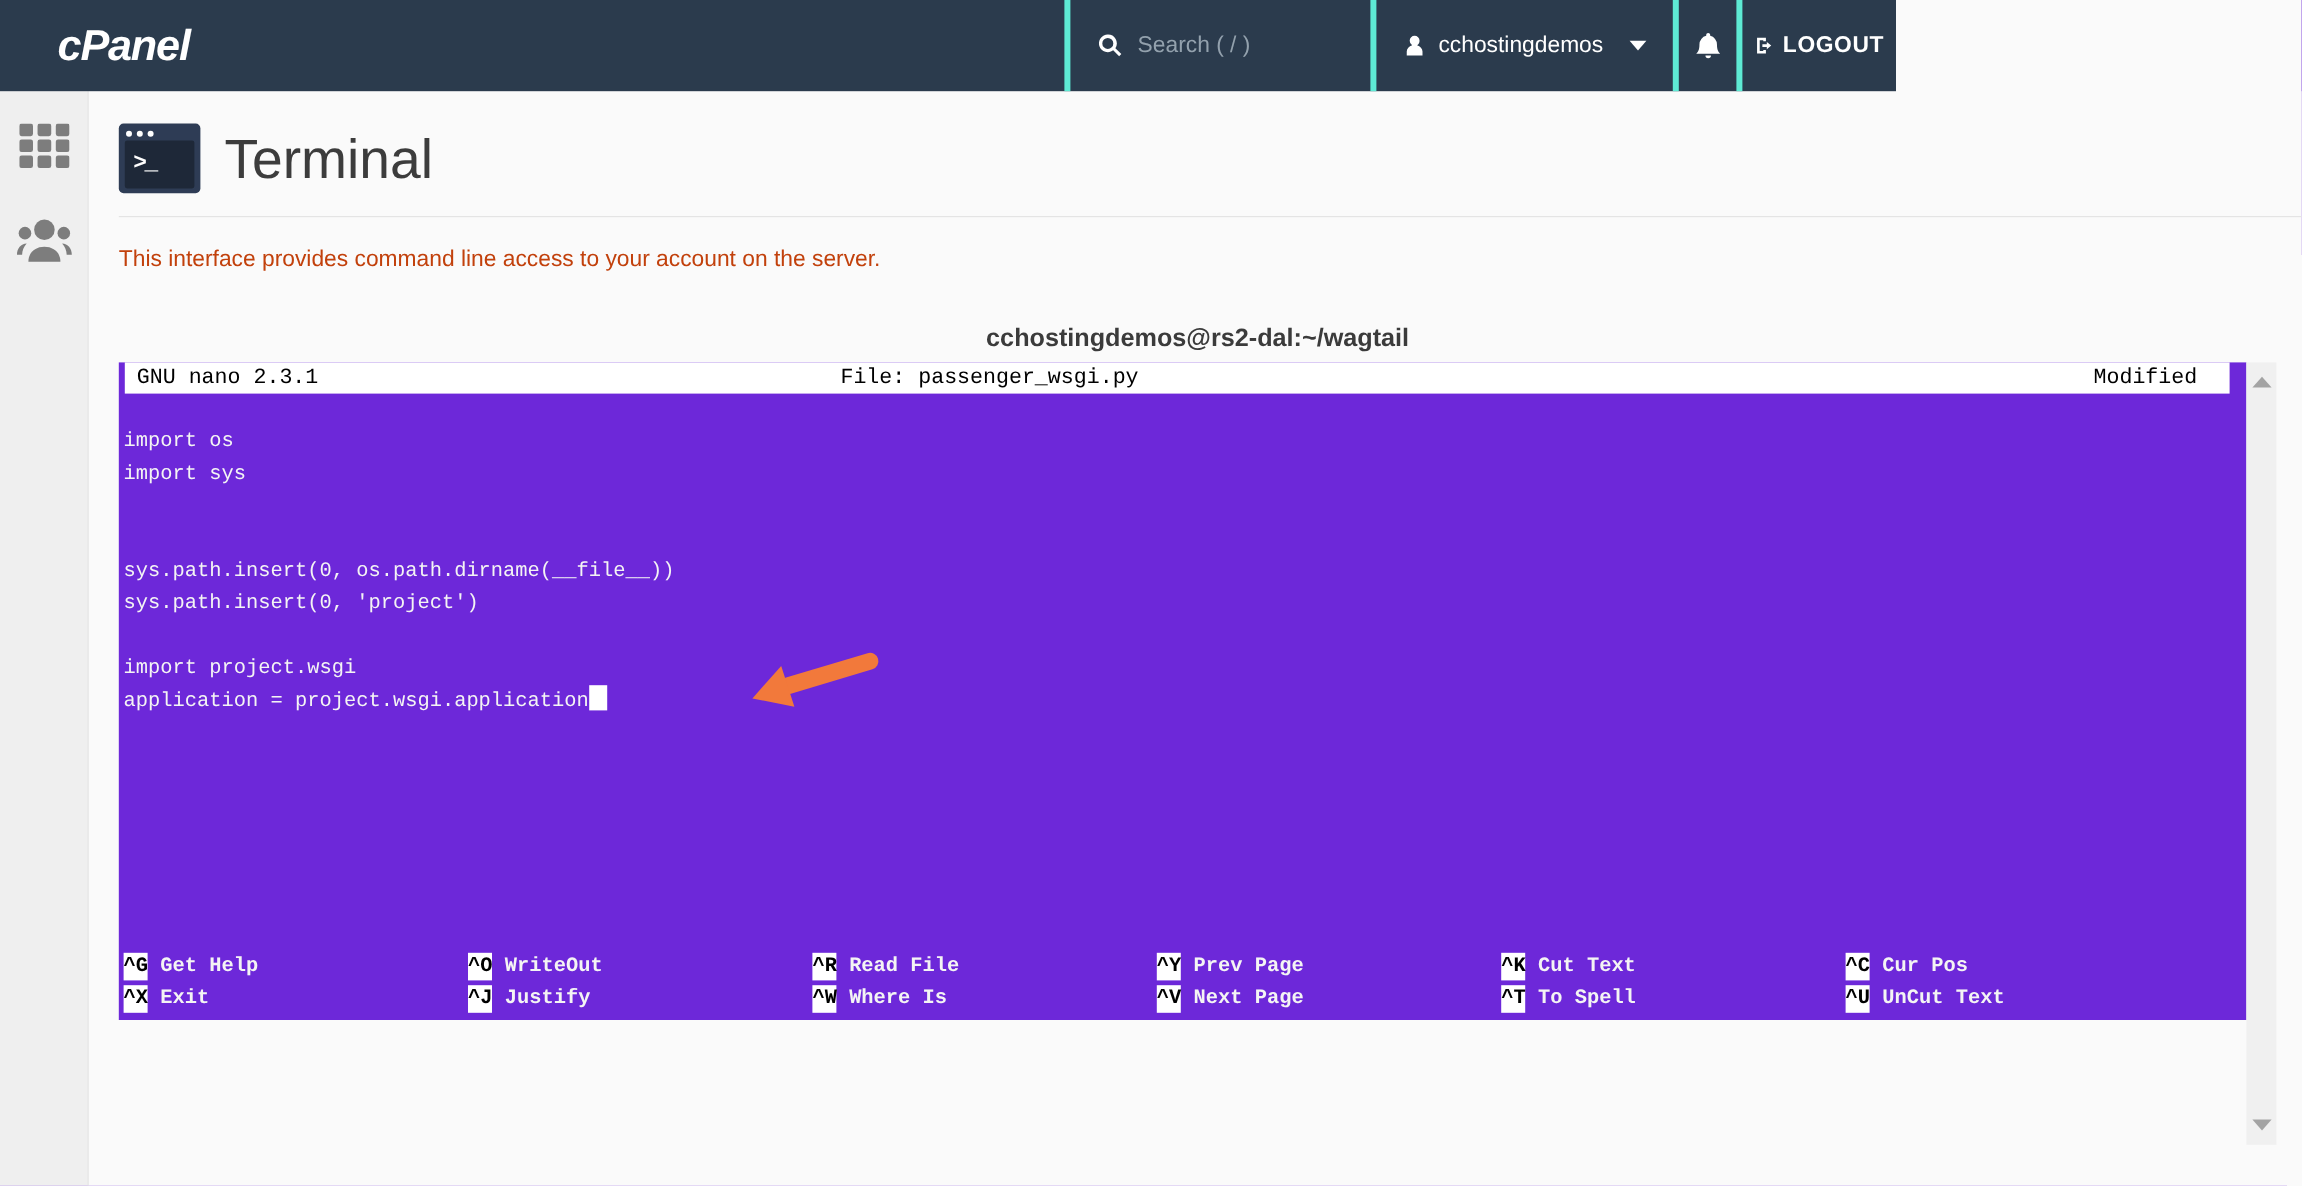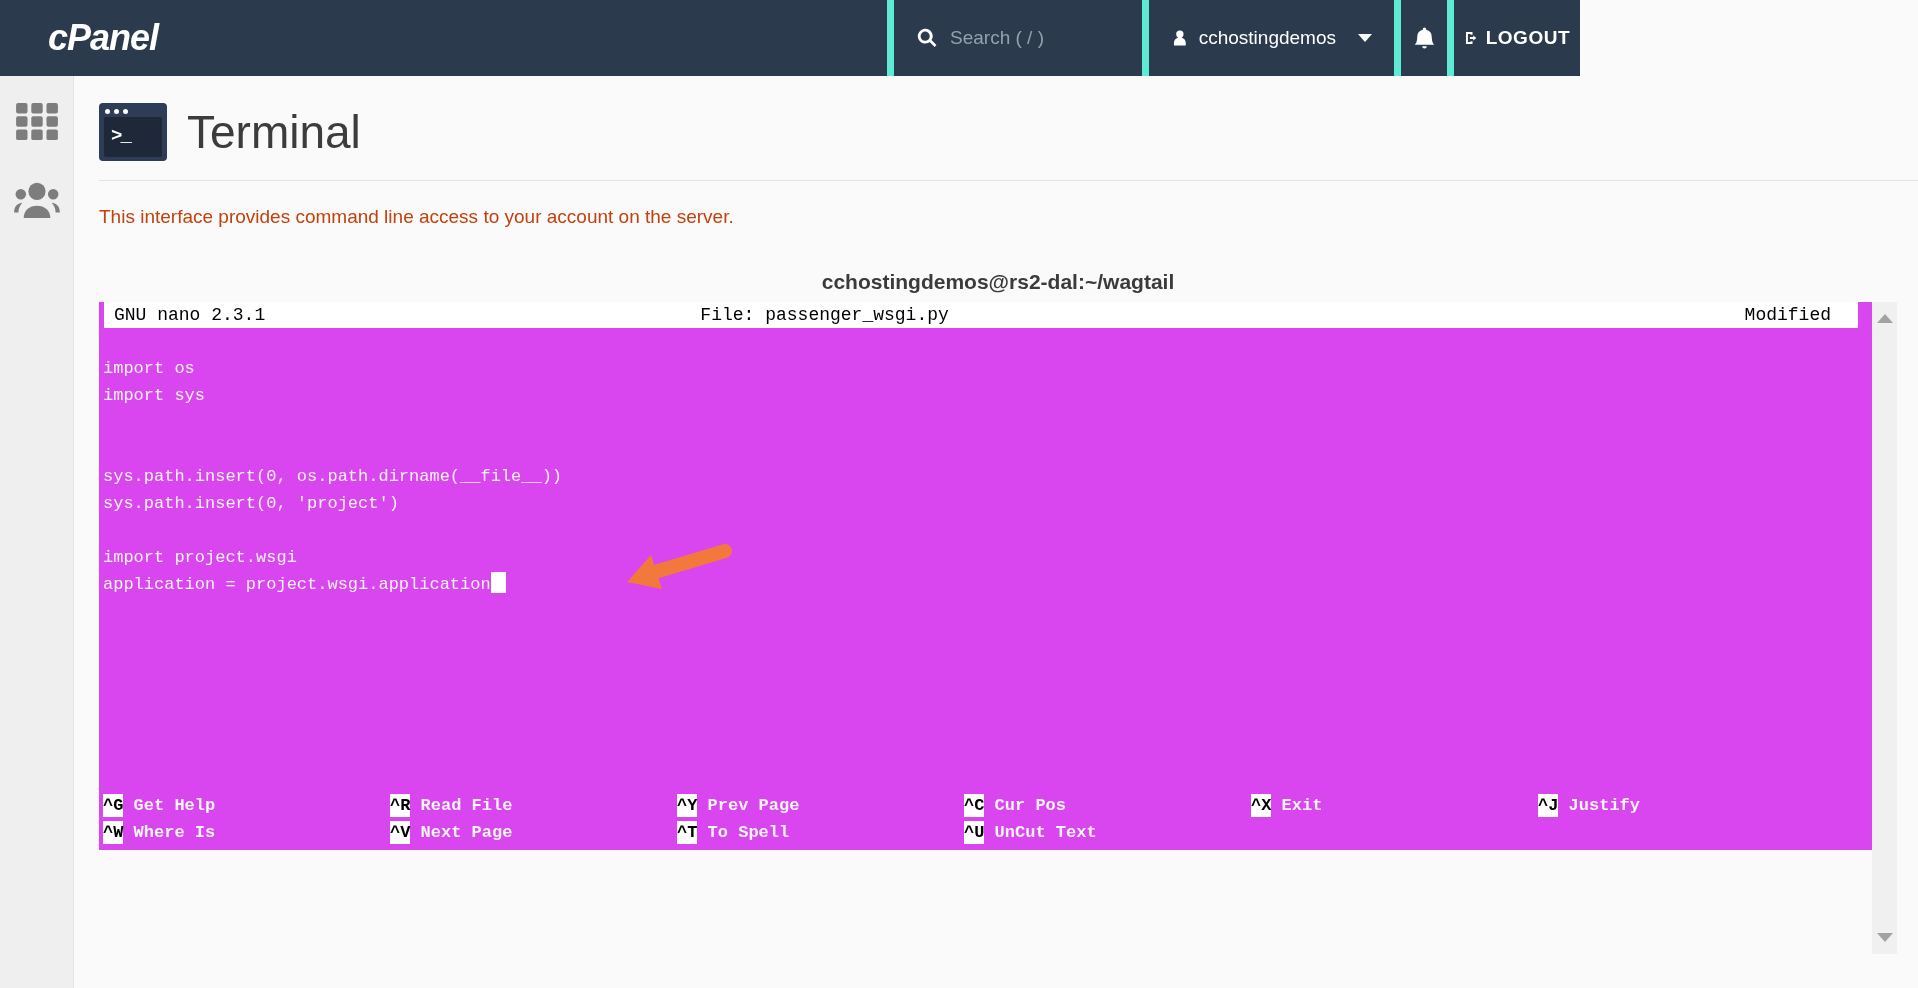--- a/index.html
+++ b/index.html
@@ -5,21 +5,21 @@
   * { margin:0; padding:0; box-sizing:border-box; }
   html,body { width:1918px; height:988px; overflow:hidden; }
   body { font-family:"Liberation Sans", sans-serif; background:#fafafa; }
 
   
   .navbar { position:absolute; top:0; left:0; width:1580px; height:76px;
             background:#2b3b4d; display:flex; align-items:stretch; z-index:10; }
   .logo { color:#fff; font-size:36px; font-weight:bold; font-style:italic;
           letter-spacing:-1px; align-self:center; margin-left:48px; }
   .nav-right { margin-left:auto; display:flex; align-items:stretch; }
-  .nav-sec { display:flex; align-items:center; border-left:7px solid #5eead4; padding:0 22px; }
+  .nav-sec { display:flex; align-items:center; border-left:5px solid #5eead4; padding:0 22px; }
   .nav-search { width:255px; }
   .nav-search svg { flex:0 0 auto; }
   .search-input { background:transparent; border:none; outline:none; color:#e8edf2;
                   font-size:19px; width:170px; margin-left:12px; font-family:"Liberation Sans",sans-serif; }
   .search-input::placeholder { color:#93a1ad; }
   .nav-user { width:252px; color:#fff; font-size:19px; cursor:pointer; }
   .nav-user .uname { margin:0 14px 0 10px; }
   .caret { width:0; height:0; border-left:7px solid transparent; border-right:7px solid transparent;
            border-top:8px solid #fff; margin-left:8px; }
   .nav-bell { width:53px; justify-content:center; padding:0; cursor:pointer; }
@@ -43,21 +43,21 @@
                       font-family:"Liberation Mono",monospace; font-weight:bold; font-size:19px;
                       padding:8px 0 0 7px; letter-spacing:-2px; }
   .page-title { font-size:46px; font-weight:300; color:#3c3c3c; }
   .rule { border:none; border-top:1px solid #e4e4e4; margin:19px 0 0 25px; }
   .description { margin:25px 0 0 25px; font-size:19px; color:#c2410c; }
 
   
   .terminal-wrap { margin:42px 0 0 25px; width:1798px; }
   .terminal-title { text-align:center; font-size:21px; font-weight:bold; color:#3b3b3b; margin-bottom:8px; }
   .terminal-area { position:relative; display:flex; }
-  .terminal { width:1773px; height:548px; background:#d946ef; position:relative;
+  .terminal { width:1773px; height:548px; background:#6d28d9; position:relative;
               font-family:"Liberation Mono",monospace; padding-top:0; cursor:text; }
   .nano-bar { position:relative; margin:0 14px 0 5px; height:26px; background:#fff; color:#000;
               font-size:18px; line-height:26px; }
   .nano-version { position:absolute; left:10px; top:0; }
   .nano-file { position:absolute; left:34%; top:0; }
   .nano-modified { position:absolute; right:27px; top:0; }
   .nano-code { margin-top:27px; padding-left:4px; }
   .code-line { min-height:27px; line-height:27px; font-size:17px; color:#f4f4f4; white-space:pre; }
   .cursor { display:inline-block; width:15px; height:21px; background:#fff; vertical-align:-4px; }
   .nano-shortcuts { position:absolute; left:4px; bottom:4px; display:grid;
@@ -176,22 +176,24 @@
             <div class="code-line"></div>
             <div class="code-line">sys.path.insert(0, os.path.dirname(__file__))</div>
             <div class="code-line">sys.path.insert(0, 'project')</div>
             <div class="code-line"></div>
             <div class="code-line">import project.wsgi</div>
             <div class="code-line">application = project.wsgi.application<span class="cursor"></span></div>
           </div>
 
         <div class="nano-shortcuts">
             <div class="shortcut"><span class="key">^G</span> Get Help</div>
+            <div class="shortcut"><span class="key">^O</span> WriteOut</div>
             <div class="shortcut"><span class="key">^R</span> Read File</div>
             <div class="shortcut"><span class="key">^Y</span> Prev Page</div>
+            <div class="shortcut"><span class="key">^K</span> Cut Text</div>
             <div class="shortcut"><span class="key">^C</span> Cur Pos</div>
             <div class="shortcut"><span class="key">^X</span> Exit</div>
             <div class="shortcut"><span class="key">^J</span> Justify</div>
             <div class="shortcut"><span class="key">^W</span> Where Is</div>
             <div class="shortcut"><span class="key">^V</span> Next Page</div>
             <div class="shortcut"><span class="key">^T</span> To Spell</div>
             <div class="shortcut"><span class="key">^U</span> UnCut Text</div>
           </div>
 
         <svg class="anno-arrow" width="120" height="62" viewBox="0 0 120 62">

